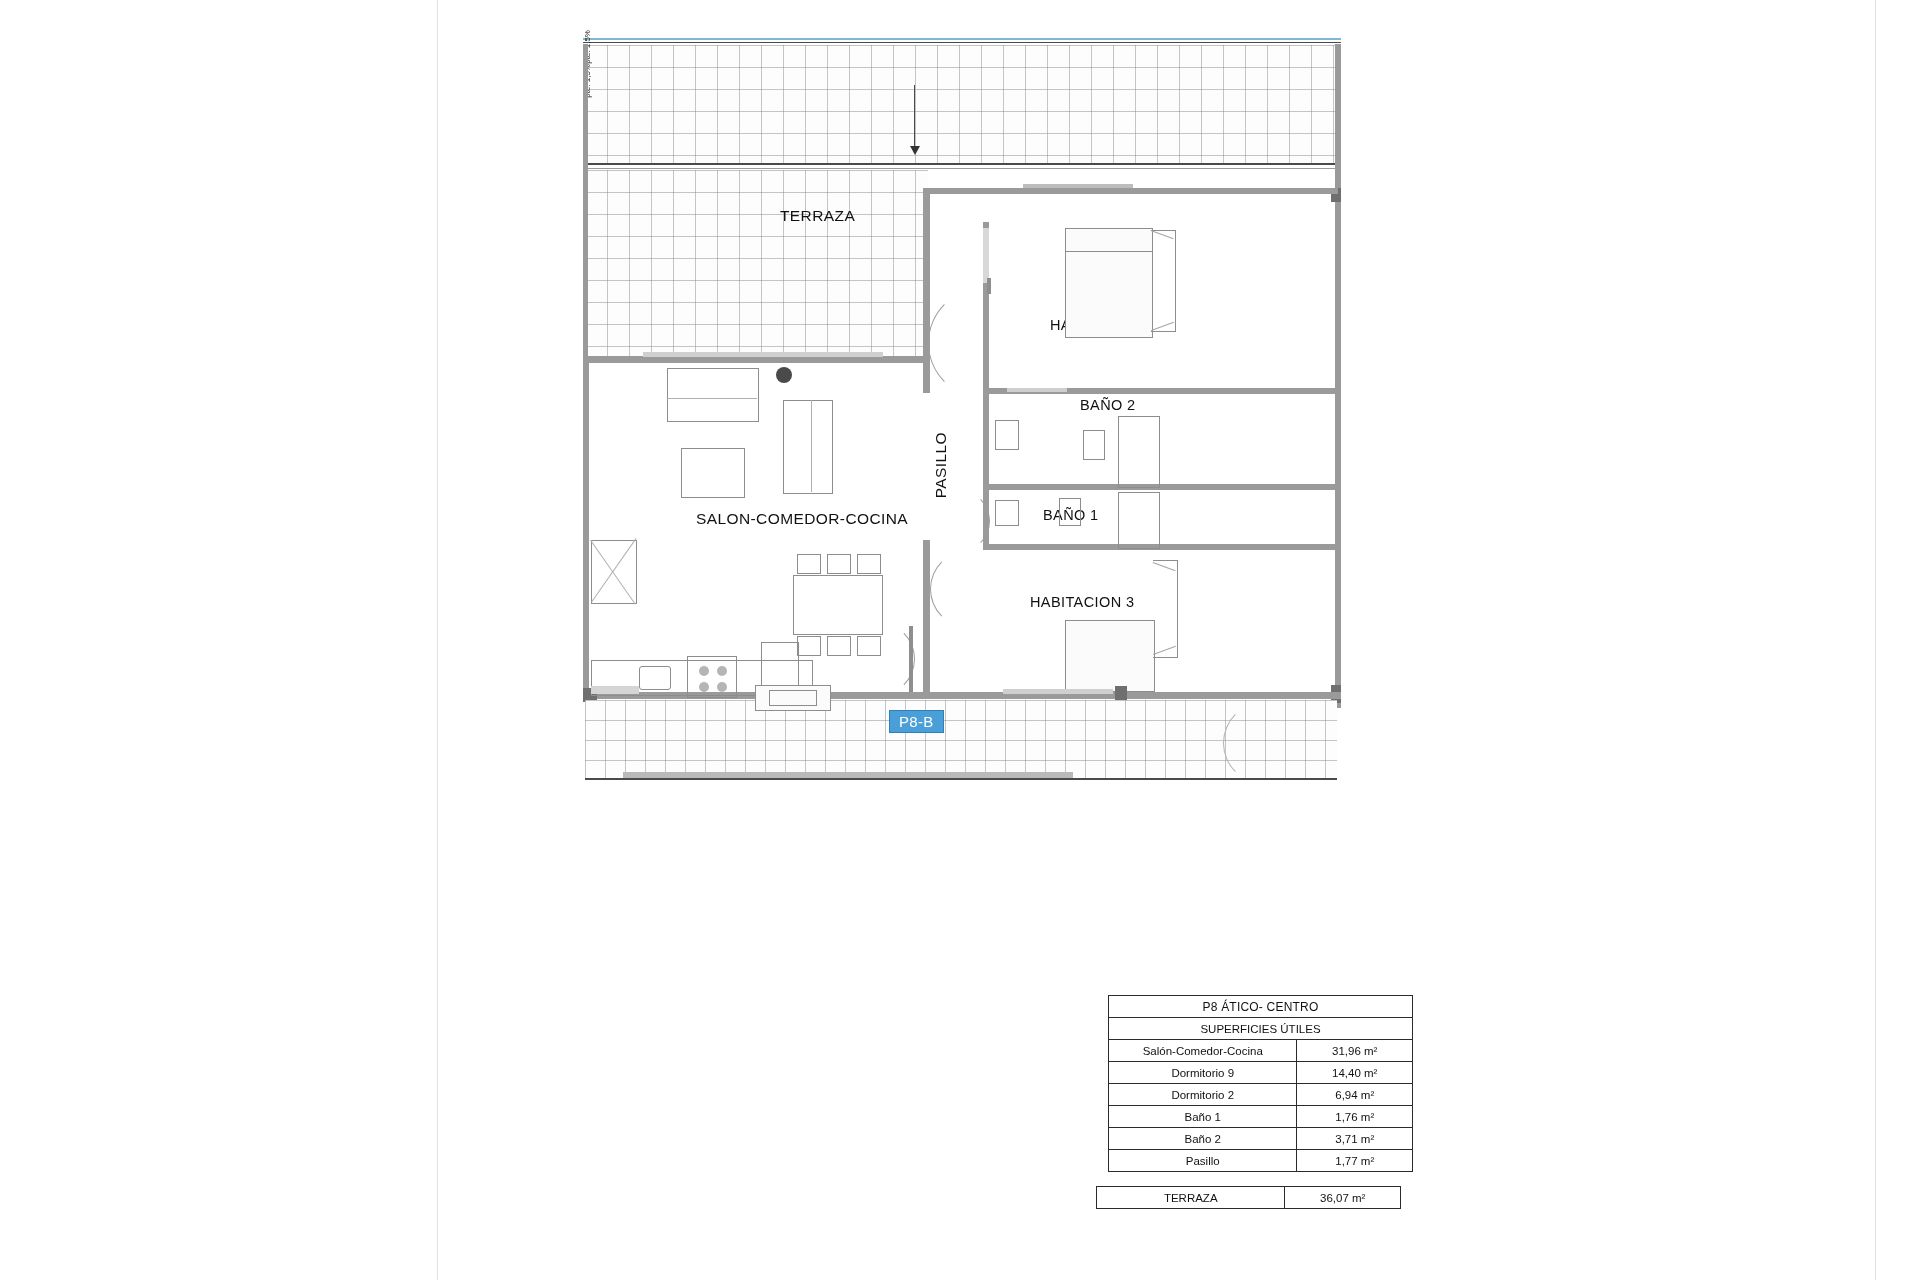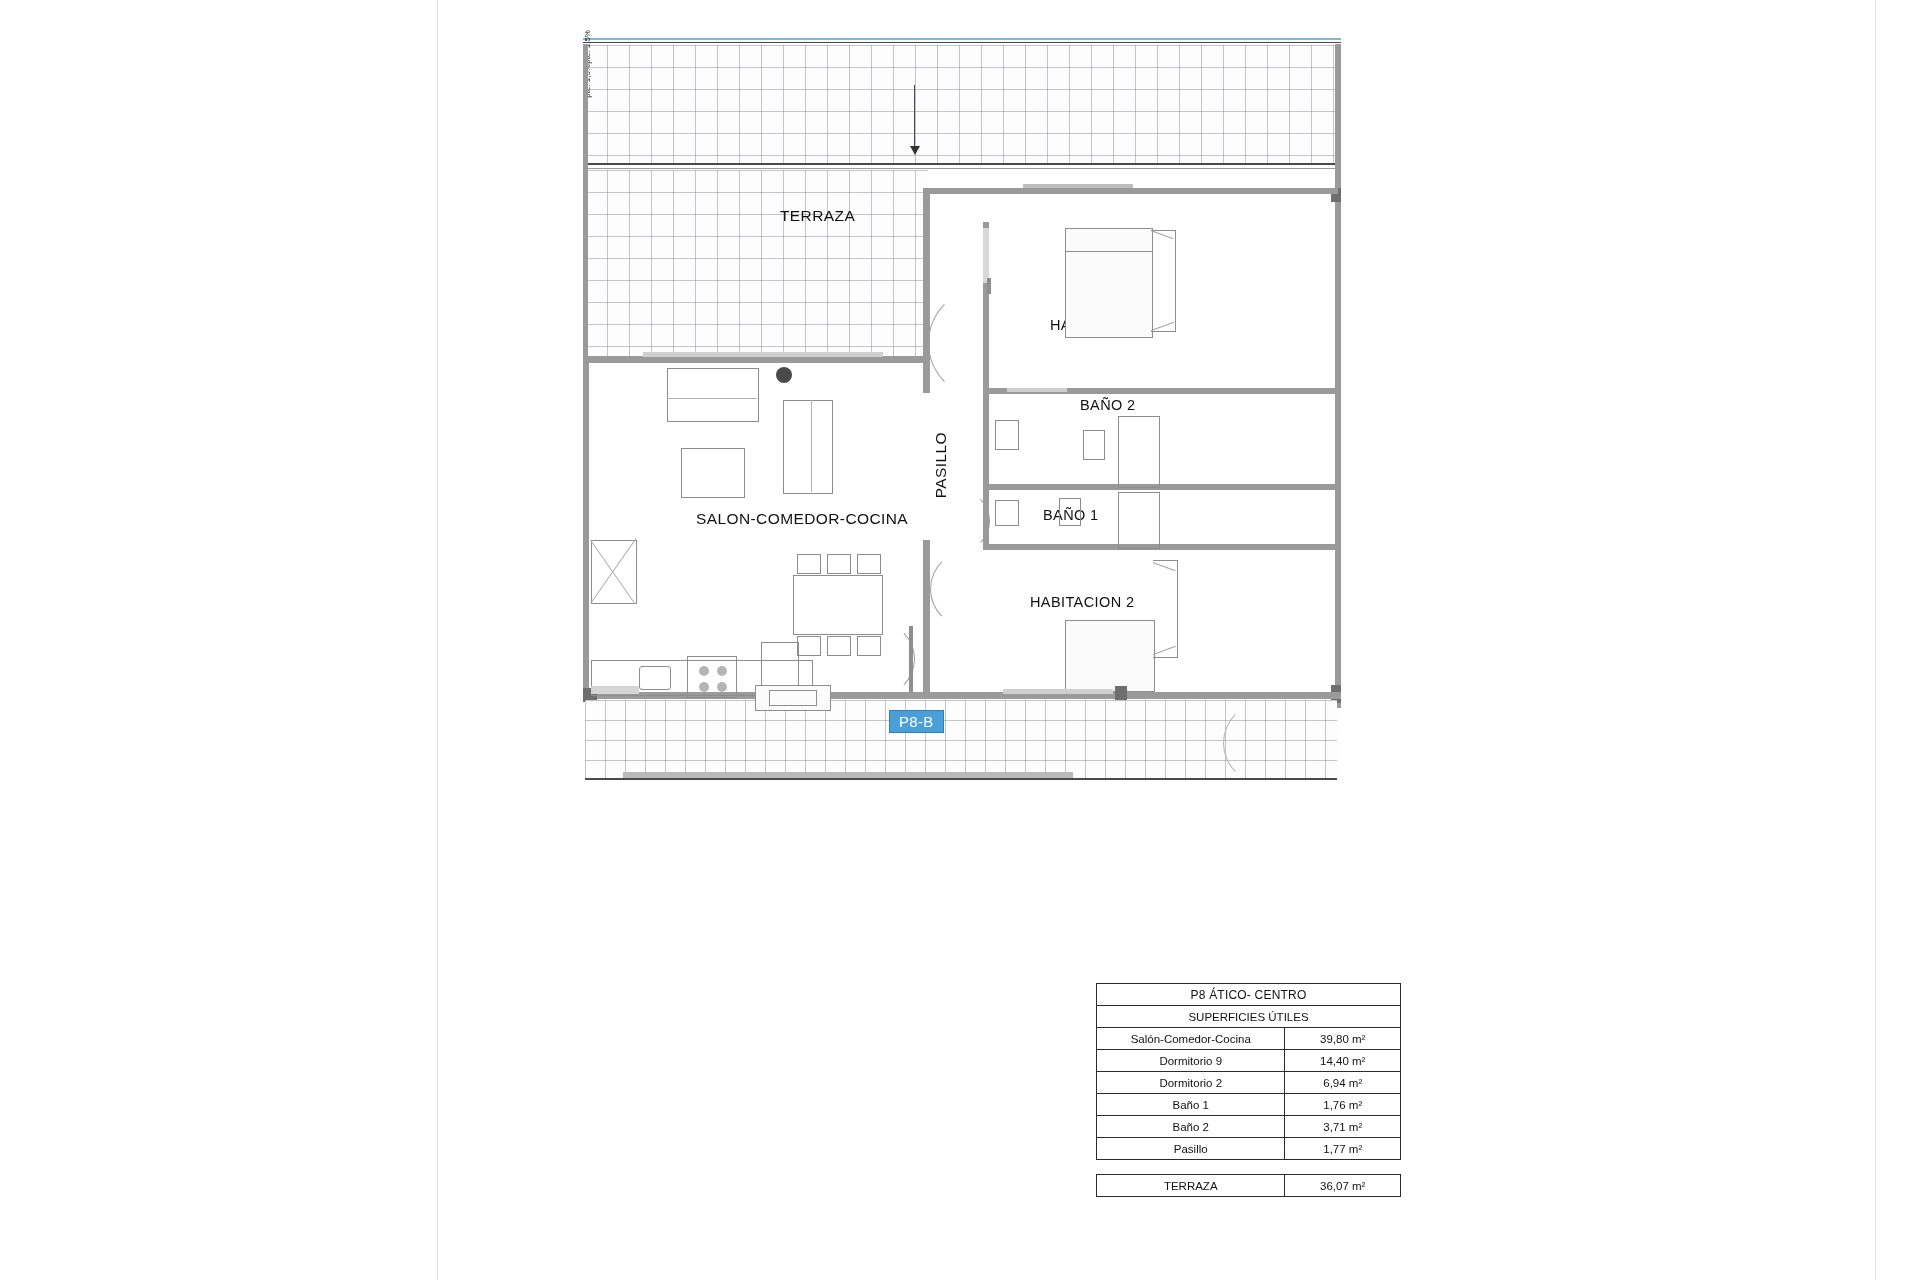--- a/index.html
+++ b/index.html
@@ -43,21 +43,21 @@
   .dot{position:absolute;border-radius:50%;background:#4a4a4a;}
 
   .doorarc{position:absolute;border:1px solid #8d8d8d;border-radius:50%;}
 
   .badge{position:absolute;background:#4a9fd8;color:#ffffff;font-size:15px;padding:2px 9px;
          border:1px solid #2f7fb8;letter-spacing:.3px;}
 
   
   #tables{position:absolute;left:1096px;top:983px;width:310px;font-size:11.5px;}
   table{border-collapse:collapse;width:305px;background:#fff;}
-  table.t1{margin:0;}
+  table.t1{margin:12px;}
   td,th{border:1px solid #2b2b2b;padding:2px 4px;font-weight:normal;text-align:center;
         font-family:"Liberation Sans",sans-serif;font-size:11.5px;color:#111;height:17px;}
   .title-row td{font-size:12px;letter-spacing:.2px;}
   .lbl{width:62%;}
   .val{width:38%;}
   .tbl-block{margin-top:14px;}
 </style>
 </head>
 <body>
 
@@ -140,21 +140,21 @@
     <div class="hairline" style="left:424px;top:358px;width:60px;height:4px;background:#cfcfcf;"></div>
 
     <div class="wall" style="left:400px;top:460px;width:6px;height:60px;"></div>
     <div class="wall" style="left:400px;top:514px;width:355px;height:6px;"></div>
     <div class="room-label small" style="left:460px;top:477px;">BAÑO 1</div>
     <div class="furn" style="left:412px;top:470px;width:22px;height:24px;"></div>
     <div class="furn" style="left:476px;top:468px;width:20px;height:26px;"></div>
     <div class="furn" style="left:535px;top:462px;width:40px;height:55px;"></div>
     <div class="doorarc" style="left:345px;top:460px;width:60px;height:60px;border-color:#9d9d9d;border-top-color:transparent;border-left-color:transparent;border-bottom-color:transparent;"></div>
 
-    <div class="room-label small" style="left:447px;top:564px;">HABITACION 2</div>
+    <div class="room-label small" style="left:447px;top:564px;">HABITACION 3</div>
     <div class="furn-fill" style="left:482px;top:590px;width:88px;height:70px;"></div>
     <div class="furn" style="left:570px;top:530px;width:24px;height:96px;border-left:none;"></div>
     <div class="thinline" style="left:570px;top:532px;width:24px;height:1px;background:#a5a5a5;transform:rotate(20deg);transform-origin:left top;"></div>
     <div class="thinline" style="left:570px;top:624px;width:24px;height:1px;background:#a5a5a5;transform:rotate(-20deg);transform-origin:left top;"></div>
     <div class="doorarc" style="left:347px;top:520px;width:76px;height:76px;border-color:#9d9d9d;border-top-color:transparent;border-right-color:transparent;border-bottom-color:transparent;"></div>
     <div class="hairline" style="left:420px;top:659px;width:110px;height:5px;background:#cfcfcf;"></div>
     <div class="wall-dark" style="left:532px;top:656px;width:12px;height:14px;"></div>
 
     <div class="doorarc" style="left:640px;top:672px;width:80px;height:80px;border-color:#b2b2b2;border-top-color:transparent;border-right-color:transparent;border-bottom-color:transparent;"></div>
 
@@ -206,21 +206,21 @@
     <table class="t1">
       <tbody>
           <tr class="title-row">
         <td colspan="2">P8 ÁTICO- CENTRO</td>
       </tr>
       <tr>
         <td colspan="2">SUPERFICIES ÚTILES</td>
       </tr>
       <tr>
         <td class="lbl">Salón-Comedor-Cocina</td>
-        <td class="val">39,80 m²</td>
+        <td class="val">31,96 m²</td>
       </tr>
       <tr>
         <td class="lbl">Dormitorio 9</td>
         <td class="val">14,40 m²</td>
       </tr>
       <tr>
         <td class="lbl">Dormitorio 2</td>
         <td class="val">6,94 m²</td>
       </tr>
       <tr>

